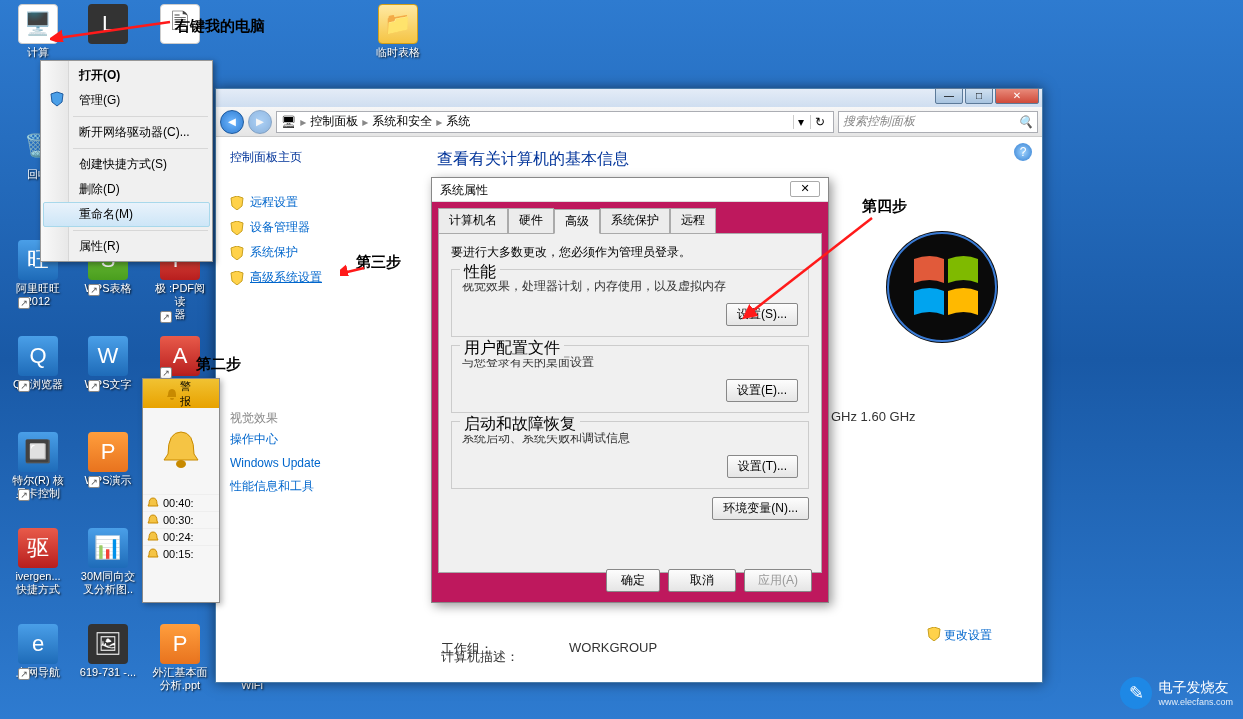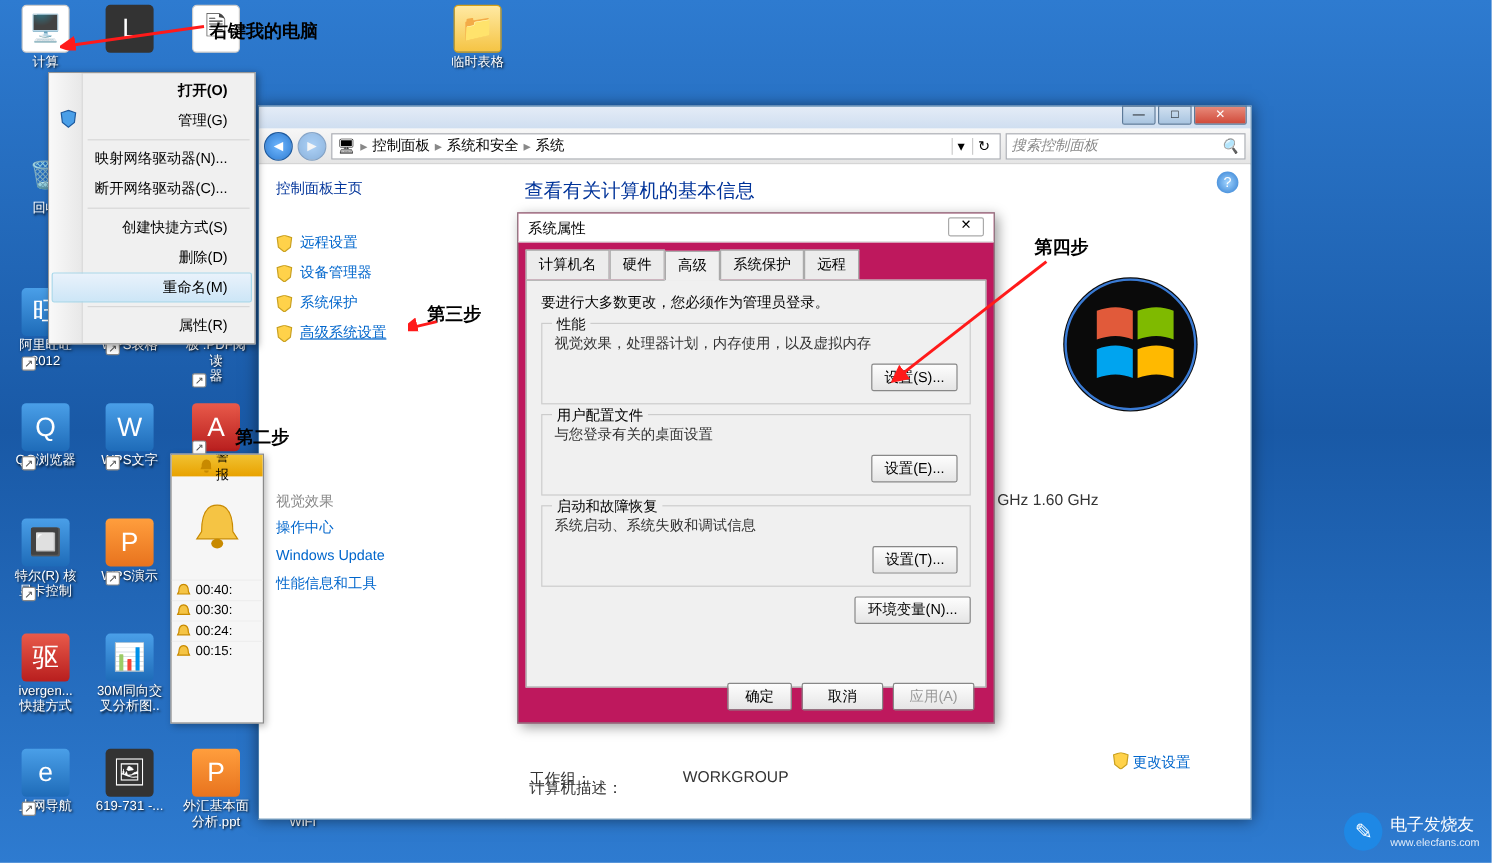--- a/index.html
+++ b/index.html
@@ -18,21 +18,21 @@
     .ic-green { background: linear-gradient(#7ac943,#4a9e1e); }
     .shortcut-arrow { position:absolute; bottom:-1px; left:10px; width:12px; height:12px; background:#fff; border:1px solid #888; font-size:9px; line-height:10px; color:#555; border-radius:2px; }
 
     
     .anno { position:absolute; color:#000000; font-size:15px; font-weight:bold; z-index:9999; pointer-events:none; }
     .arrow-red { position:absolute; z-index:9999; pointer-events:none; }
 
     
     .context-menu { position:absolute; background:#f0f0f0; border:1px solid #979797; box-shadow:2px 2px 6px rgba(0,0,0,.4); padding:2px; font-size:12px; min-width:170px; z-index:500; }
     .cm-left { position:absolute; left:0; top:0; bottom:0; width:28px; background:linear-gradient(to right,#f9f9f9,#e8e8e8); border-right:1px solid #d7d7d7; }
-    .cm-item { position:relative; padding:4px 20px 4px 36px; cursor:default;text-align:right; }
+    .cm-item { position:relative; padding:4px 20px 4px 36px; cursor:default; }
     .cm-item.hl { background:linear-gradient(#e9f2fb,#cde6f7); border:1px solid #a8d8eb; border-radius:2px; padding:3px 19px 3px 35px; }
     .cm-sep { height:1px; background:#d7d7d7; margin:3px 2px 3px 30px; }
     .cm-icon { position:absolute; left:6px; top:3px; width:16px; height:16px; }
 
     
     .win { position:absolute; background:#fff; border:1px solid #4a7dab; box-shadow:0 0 12px rgba(0,0,0,.5); }
     .win-cp { left:215px; top:88px; width:828px; height:595px; z-index:200; }
     .titlebar-win7 { height:18px; background:linear-gradient(#e4ecf7,#cfdef0); position:relative; }
     .tb-btns { position:absolute; right:3px; top:-1px; display:flex; gap:2px; }
     .tb-btn { width:28px; height:16px; border:1px solid #5c7a99; border-radius:0 0 2px 2px; background:linear-gradient(#d0e0f0,#a8c4e0); font-size:10px; text-align:center; line-height:13px; cursor:pointer; }
@@ -59,29 +59,29 @@
 
     
     .dlg { position:absolute; left:431px; top:177px; width:398px; height:426px; background:#be185d; border:1px solid #888; box-shadow:3px 3px 10px rgba(0,0,0,.4); z-index:400; font-size:12px; }
     .dlg-title { height:24px; background:#fff; border-bottom:1px solid #ddd; padding:4px 8px; position:relative; font-size:12px; }
     .dlg-close { position:absolute; right:8px; top:3px; width:30px; height:16px; border:1px solid #aaa; border-radius:2px; text-align:center; font-size:11px; cursor:pointer; line-height:13px; }
     .tab-row { display:flex; padding:6px 6px 0 6px; gap:0; }
     .tab { padding:3px 10px; border:1px solid #aaa; background:#ececec; font-size:12px; cursor:pointer; border-bottom:none; position:relative; }
     .tab.active { background:#f0f0f0; border-bottom:1px solid #f0f0f0; z-index:2; top:1px; }
     .tab-content { border:1px solid #aaa; margin:0 6px 6px 6px; padding:10px 12px; background:#f0f0f0; height:340px; position:relative; }
     .fieldset { border:1px solid #ccc; padding:8px 10px 10px 10px; margin-bottom:8px; position:relative; }
-    .fs-title { position:absolute; top:-8px; left:8px; background:#f0f0f0; padding:0 4px; font-size:12px; }
+    .fs-title { position:absolute; top:-8px; left:8px; background:#f0f0f0; padding:0 4px; font-size:16px; }
     .fs-desc { font-size:12px; color:#333; margin-bottom:8px; }
     .btn-w { padding:2px 10px; font-size:12px; border:1px solid #888; background:linear-gradient(#fdfdfd,#e5e5e5); cursor:pointer; border-radius:2px; }
     .btn-row-r { text-align:right; }
     .dlg-footer { position:absolute; bottom:10px; right:16px; display:flex; gap:8px; }
 
     
     .alarm-win { position:absolute; left:142px; top:378px; width:78px; height:225px; background:#f6f6f6; border:1px solid #8a8a8a; box-shadow:2px 2px 6px rgba(0,0,0,.3); z-index:300; font-size:11px; overflow:hidden; }
-    .alarm-title { height:18px; background:linear-gradient(#f1c232,#e8a200); display:flex; align-items:center; padding:0 22px; gap:4px; font-size:11px; }
+    .alarm-title { height:29px; background:linear-gradient(#f1c232,#e8a200); display:flex; align-items:center; padding:0 22px; gap:4px; font-size:11px; }
     .alarm-bell-big { width:46px; height:46px; margin:20px auto; }
     .alarm-row { display:flex; align-items:center; gap:4px; padding:2px 4px; border-top:1px solid #eee; }
     .alarm-row .smbell { width:12px; height:12px; }
 
     
     .watermark { position:absolute; right:10px; bottom:10px; z-index:9999; display:flex; align-items:center; gap:6px; color:#fff; font-size:14px; }
     .watermark .logo { width:32px; height:32px; border-radius:50%; background:#1e88e5; display:flex; align-items:center; justify-content:center; font-size:18px; }
 
     svg { display:block; }
   </style>
@@ -201,21 +201,20 @@
 <div class="context-menu" style="left:40px; top:60px;">
   <div class="cm-left"></div>
   <div class="cm-item"><span style="font-weight:bold">打开(O)</span></div>
   <div class="cm-item">
     <svg class="cm-icon">
         <path d="M8 1 L14 3 L13 11 L8 15 L3 11 L2 3 Z" fill="#4a9fe8" stroke="#1e5a9e"></path>
       </svg>
     <span>管理(G)</span>
   </div>
   <div class="cm-sep"></div>
-  <div class="cm-item"><span>映射网络驱动器(N)...</span></div>
   <div class="cm-item"><span>断开网络驱动器(C)...</span></div>
   <div class="cm-sep"></div>
   <div class="cm-item"><span>创建快捷方式(S)</span></div>
   <div class="cm-item"><span>删除(D)</span></div>
   <div class="cm-item hl"><span>重命名(M)</span></div>
   <div class="cm-sep"></div>
   <div class="cm-item"><span>属性(R)</span></div>
 </div>
 
 <div class="win win-cp">

